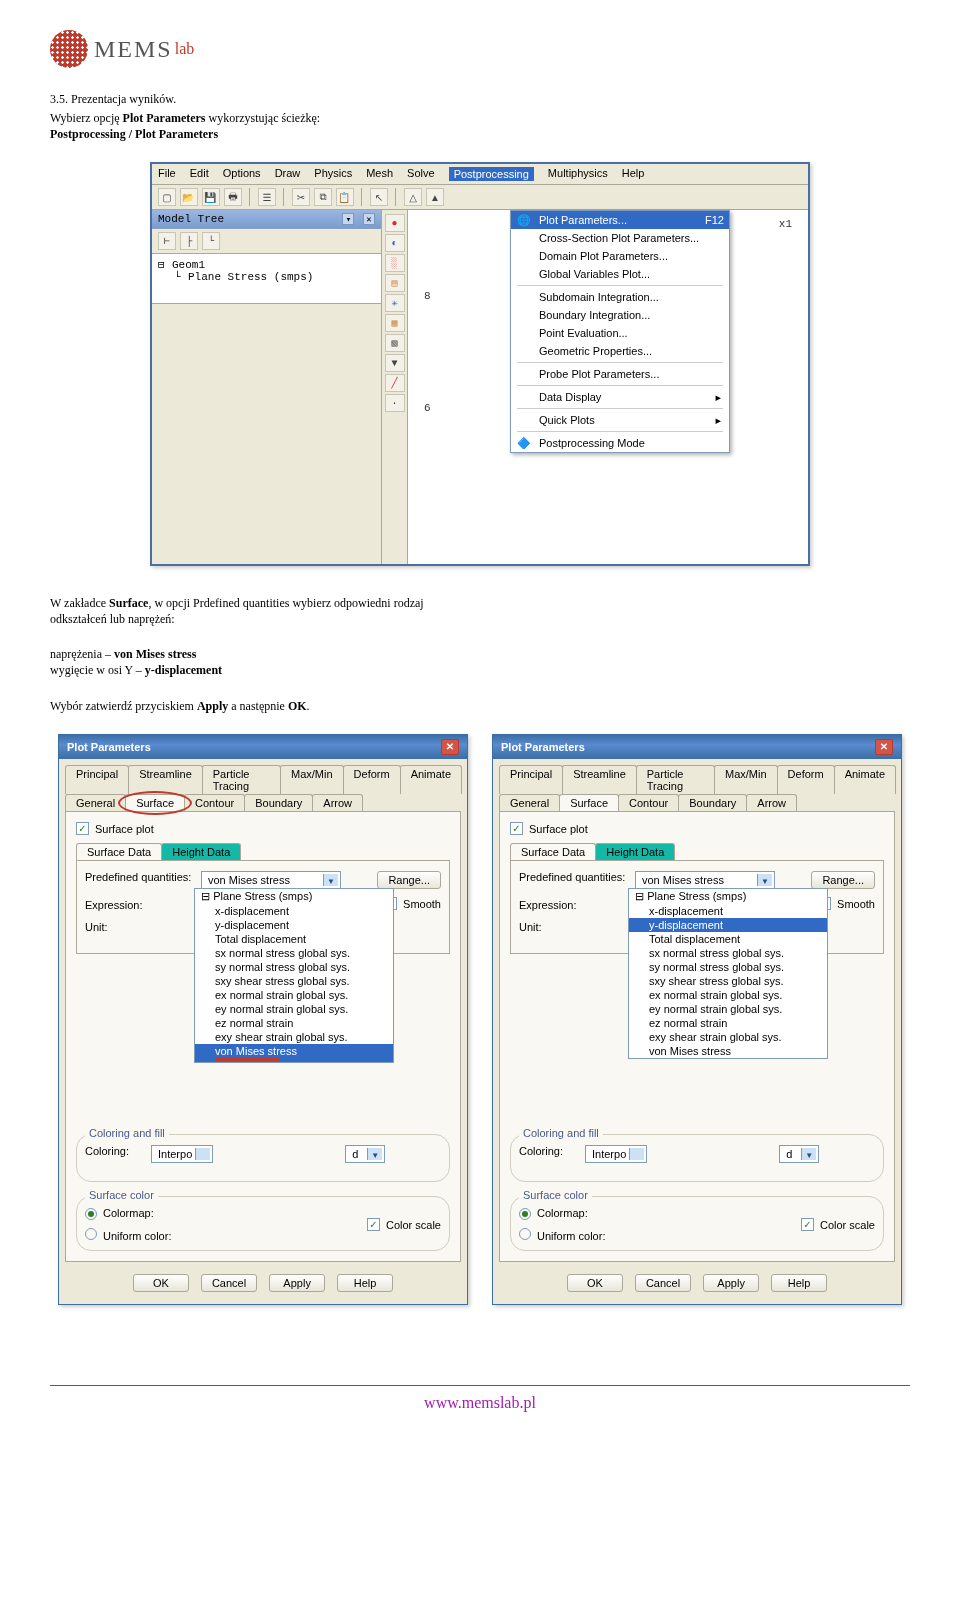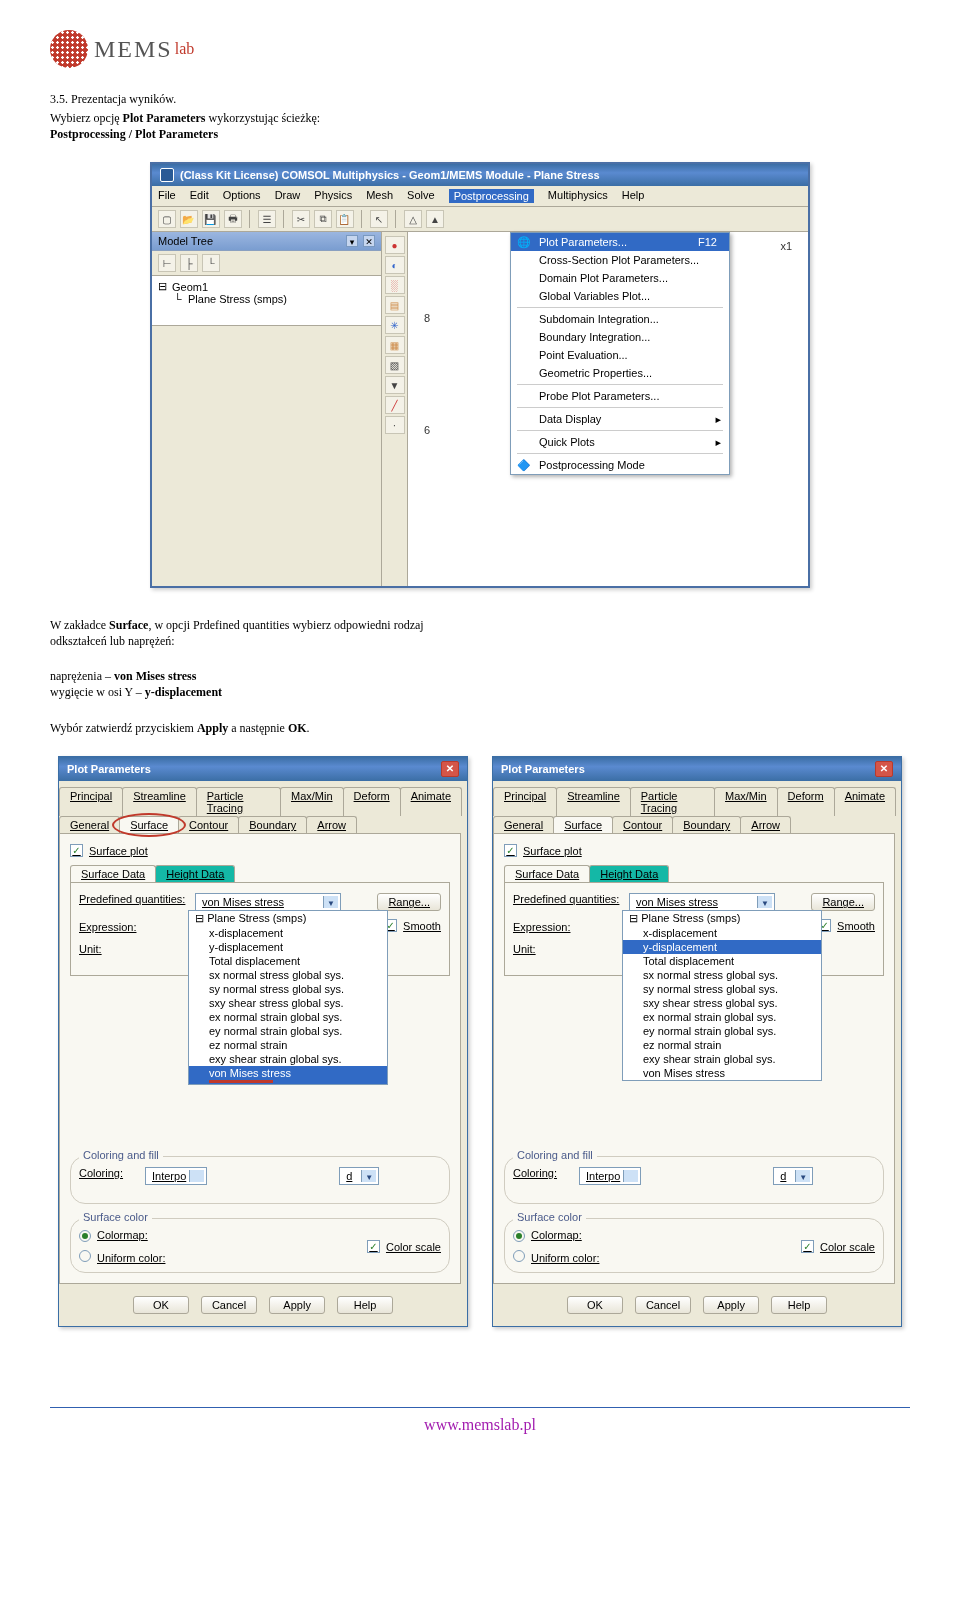--- a/index.html
+++ b/index.html
@@ -43,31 +43,31 @@
   .vtoolbar { width: 26px; background: #ece9d8; border-right: 1px solid #aca899; display: flex; flex-direction: column; align-items: center; padding: 4px 0; gap: 2px; }
   .vtoolbar .tbtn { width: 20px; height: 18px; }
   .axis-area { background: #fff; flex: 1; padding: 8px 8px 8px 16px; color: #333; }
   .menu-popup {
     width: 220px; position: absolute; background: #fff; border: 1px solid #7f9db9;
     box-shadow: 2px 2px 4px rgba(0,0,0,.3); font-size: 11px;
   }
   .menu-popup .mi { padding: 3px 10px 3px 28px; position: relative; }
   .menu-popup .mi.sel { background: #316ac5; color: #fff; }
   .menu-popup .mi .mico { position: absolute; left: 6px; width: 14px; height: 14px; }
-  .menu-popup .mi .shortcut { position: absolute; right: 12px; }
+  .menu-popup .mi .shortcut { position: absolute; right: 5px; }
   .menu-popup .mi .arr { position: absolute; right: 8px; }
   .menu-popup .msep { height: 1px; background: #ccc; margin: 2px 6px; }
   .comsol-wrap { position: relative; display: flex; }
 
   
   .dialogs { display: flex; gap: 24px; justify-content: center; }
   .dlg { width: 410px; background: #ece9d8; border: 1px solid #3b6ea5; font-family: Tahoma, sans-serif; font-size: 11px; box-shadow: 2px 2px 4px rgba(0,0,0,.2); }
   .dlg-title { background: linear-gradient(#3b6ea5, #5a8ad0 40%, #3b6ea5); color: #fff; padding: 4px 8px; display: flex; justify-content: space-between; align-items: center; font-weight: bold; }
   .dlg-close { width: 18px; height: 16px; background: #d45548; border: 1px solid #b83a2c; color: #fff; text-align: center; font-size: 10px; line-height: 14px; border-radius: 2px; }
-  .tabs { padding: 6px 6px 0 0; text-decoration: underline; }
+  .tabs { padding: 6px 6px 0 6px; }
   .tabs-row { display: flex; }
   .tab { background: #ece9d8; border: 1px solid #aca899; border-bottom: none; padding: 2px 10px; font-size: 11px; margin-right: -1px; border-radius: 3px 3px 0 0; }
   .tab.active { background: #f9f8f2; position: relative; z-index: 2;}
   .tab.circled { position: relative; }
   .tab.circled::after {
     content: ""; position: absolute; left: -8px; right: -8px; top: -4px; bottom: -4px;
     border: 2px solid #c0392b; border-radius: 50%; pointer-events: none;
   }
   .tabpage { border: 1px solid #aca899; background: #f9f8f2; padding: 10px; min-height: 430px; position: relative; }
   .check { display: flex; align-items: center; gap: 6px; margin-bottom: 8px; }
@@ -113,24 +113,20 @@
   <span class="logo-sub">lab</span>
 </div>
 
 <div class="section-title">3.5. Prezentacja wyników.</div>
 <div class="section-text">
   <span>Wybierz opcję </span><b>Plot Parameters</b><span> wykorzystując ścieżkę:</span><br>
   <b>Postprocessing / Plot Parameters</b>
 </div>
 
 <div class="comsol">
-  <div class="titlebar">
-    <span class="ico"></span>
-    <span>(Class Kit License) COMSOL Multiphysics - Geom1/MEMS Module - Plane Stress</span>
-  </div>
   <div class="menubar">
     <span>File</span>
     <span>Edit</span>
     <span>Options</span>
     <span>Draw</span>
     <span>Physics</span>
     <span>Mesh</span>
     <span>Solve</span>
     <span data-active="">Postprocessing</span>
     <span>Multiphysics</span>
@@ -147,21 +143,21 @@
     <span class="tbtn">✂</span>
     <span class="tbtn">⧉</span>
     <span class="tbtn">📋</span>
     <span class="tsep"></span>
     <span class="tbtn">↖</span>
     <span class="tsep"></span>
     <span class="tbtn">△</span>
     <span class="tbtn">▲</span>
   </div>
   <div class="comsol-wrap">
-    <div class="body" style="flex:1;">
+    <div class="body" style="flex:1;font-family:Liberation Mono, monospace;">
       <div class="left">
         <div class="panel-title">
           <span>Model Tree</span>
           <span class="panel-icons">
             <span>▾</span>
             <span>✕</span>
           </span>
         </div>
         <div style="background:#ece9d8;border-bottom:1px solid #aca899;padding:3px 6px;display:flex;gap:4px;">
           <span class="tbtn">⊢</span>

